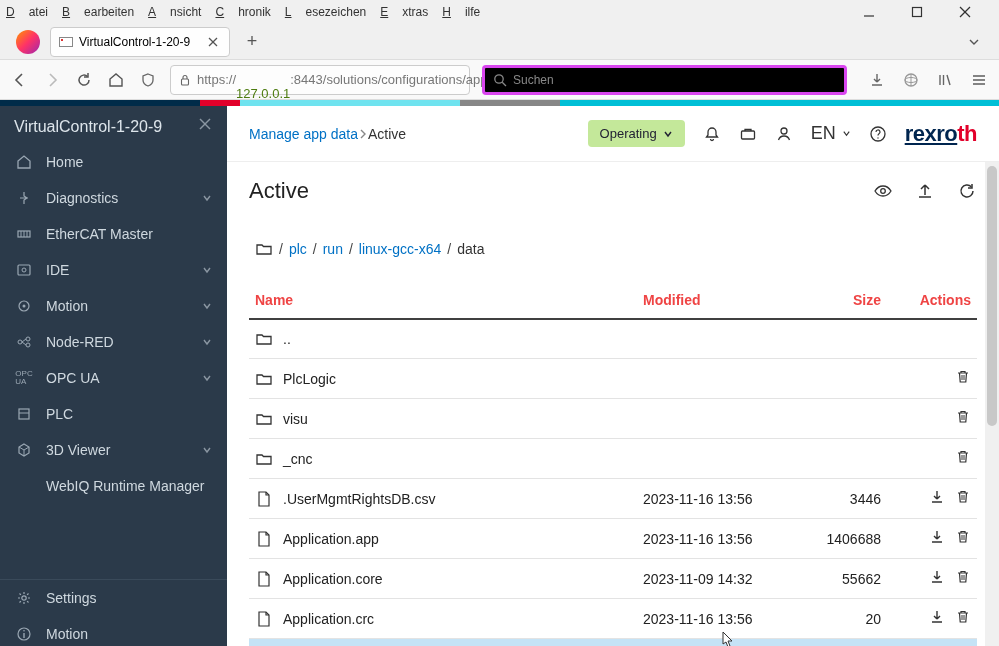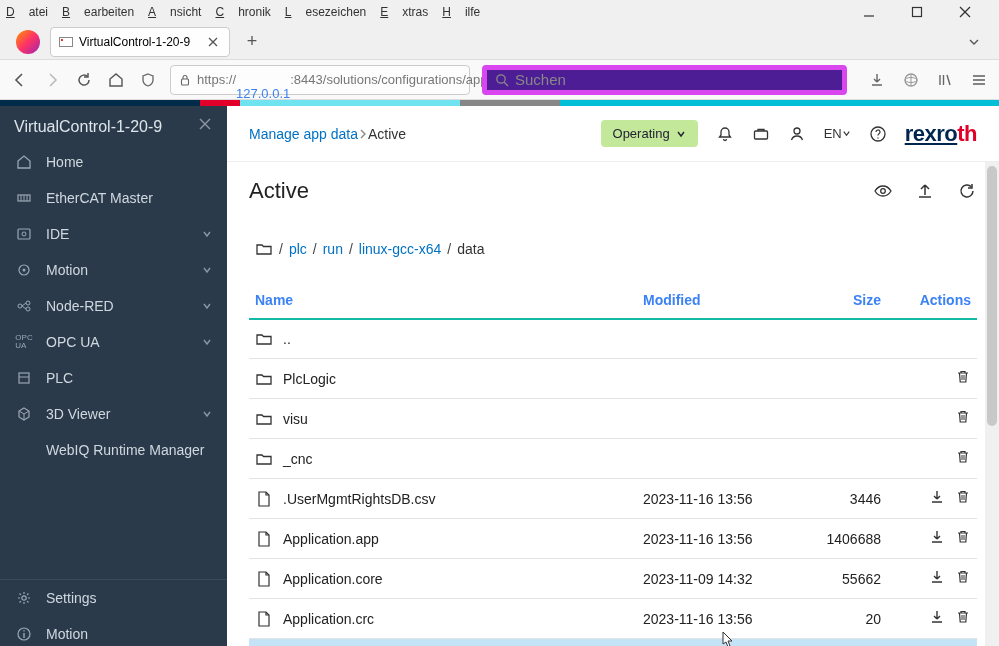--- a/index.html
+++ b/index.html
@@ -19,24 +19,24 @@
 .tab-favicon::after{content:"";position:absolute;left:1px;top:1px;width:2px;height:2px;background:#d33;}
 .tab-close { margin-left: auto; width: 16px; height: 16px; display: flex; align-items: center; justify-content: center; color: #555; }
 .new-tab { margin-left: 8px; width: 28px; height: 28px; display: flex; align-items: center; justify-content: center; color: #555; font-size: 18px; }
 .tabbar-chevron { margin-left: auto; padding-right: 12px; color: #555; }
 
 .browser-toolbar { height: 40px; background: #f9f9f9; display: flex; align-items: center; padding: 0 10px; gap: 12px; border-bottom: 1px solid #ddd; }
 .tb-btn { width: 20px; height: 20px; display: flex; align-items: center; justify-content: center; color: #555; }
 .tb-btn.disabled { color: #bbb; }
 .url-bar { flex: 0 0 auto; display: flex; align-items: center; background: #fdfdfd; border: 1px solid #ccc; border-radius: 4px; height: 30px; padding: 0 8px; font-size: 13px; color: #777; width: 300px; }
 .url-bar .lock { margin-right: 6px; }
-.url-host { color: #3b82f6; margin-top: 28px; }
+.url-host { color: #4d7c0f; margin-top: 28px; }
 .zoom-badge { margin-left: auto; font-size: 10px; border: 1px solid #aaa; border-radius: 3px; padding: 1px 4px; color: #555; }
 .star-btn { margin-left: 6px; color: #888; }
-.search-bar { flex: 1; display: flex; align-items: center; background: #4c1d95; border: 5px solid #d946ef; border-radius: 4px; height: 30px; padding: 0 8px; font-size: 15px; color: #888; }
+.search-bar { flex: 1; display: flex; align-items: center; background: #000000; border: 3px solid #d946ef; border-radius: 4px; height: 30px; padding: 0 8px; font-size: 12px; color: #888; }
 .search-bar svg { margin-right: 6px; }
 .toolbar-right { display: flex; gap: 14px; margin-left: 8px; color: #666; }
 
 
 .app { display: flex; height: calc(646px - 100px); }
 .color-strip { height: 6px; display: flex; }
 .color-strip div { flex: 1; }
 
 .sidebar { width: 227px; background: #2b3a4a; color: #cfd8df; display: flex; flex-direction: column; font-size: 14px; }
 .sidebar-header { padding: 10px 14px 6px; display: flex; align-items: flex-start; }
@@ -51,36 +51,36 @@
 
 .main { flex: 1; background: #fff; display: flex; flex-direction: column; overflow: hidden; position: relative; }
 .topbar { height: 56px; display: flex; align-items: center; padding: 0 22px; border-bottom: 1px solid #eee; }
 .crumbs-top { font-size: 14px; display: flex; align-items: center; }
 .crumbs-top a { color: #0071c5; text-decoration: none; }
 .crumbs-top .sep { color: #888; }
 .crumb-current { color: #333; }
 .topbar-right { margin-left: auto; display: flex; align-items: center; gap: 18px; }
 .operating { background: #c4e89a; border-radius: 4px; padding: 6px 12px; font-size: 13px; display: flex; align-items: center; gap: 6px; color: #223; }
 .tb-icon { color: #444; display: flex; }
-.lang { display: flex; align-items: center; font-size: 13px; color: #333; }
+.lang { display: flex; align-items: center; gap: 6px; font-size: 18px; color: #333; }
 .logo { font-size: 22px; font-weight: 700; letter-spacing: -0.5px; }
 .logo .rx { color: #00254f; text-decoration: underline; }
 .logo .th { color: #e2002a; }
 
 .page-header { display: flex; align-items: center; padding: 16px 22px 8px; }
 .page-title { font-size: 22px; color: #222; }
 .page-actions { margin-left: auto; display: flex; gap: 22px; color: #333; }
 
 .content { padding: 8px 22px 0; overflow: auto; flex: 1; }
 .path-row { display: flex; align-items: center; gap: 6px; font-size: 14px; padding: 20px 6px 24px; color: #333; }
 .path-row a { color: #0071c5; text-decoration: none; }
 .path-row .slash { color: #444; }
 
 .file-table { width: 100%; border-collapse: collapse; font-size: 14px; }
-.file-table th { text-align: left; font-weight: 700; padding: 10px 6px; border-bottom: 2px solid #14b8a6; color: #3b82f6; }
+.file-table th { text-align: left; font-weight: 700; padding: 10px 6px; border-bottom: 2px solid #404040; color: #ef4444; }
 .file-table th.mod { text-align: left; }
 .file-table th.size { text-align: right; }
 .file-table th.act { text-align: right; }
 .file-table td { padding: 10px 6px; border-bottom: 1px solid #e3e3e3; color: #222; }
 .file-table td.size { text-align: right; }
 .file-table td.act { text-align: right; white-space: nowrap; }
 .file-table tr.hover td { background: #c5e3f6; }
 .fname { display: flex; align-items: center; gap: 10px; }
 .row-icon { color: #333; display: inline-flex; }
 .act-btn { display: inline-flex; margin-left: 10px; color: #333; cursor: pointer; }
@@ -250,20 +250,33 @@
           <span class="nav-icon">
             <svg width="16" height="16" viewBox="0 0 16 16">
               <path d="M2 7l6-5 6 5v7H2z" fill="none" stroke="#9aa7b3" stroke-width="1.3"></path>
             </svg>
           </span>
     <span class="nav-label">Home</span>
     </div>
         <div class="nav-item">
           <span class="nav-icon">
             <svg width="16" height="16" viewBox="0 0 16 16">
+              <path d="M8 2v4l3 2-3 2v4M4 8h8" fill="none" stroke="#9aa7b3" stroke-width="1.2"></path>
+            </svg>
+          </span>
+    <span class="nav-label">Diagnostics</span>
+    <span class="nav-chevron">
+            <svg width="12" height="12" viewBox="0 0 12 12">
+              <polyline points="3,4 6,8 9,4" fill="none" stroke="#8a96a2" stroke-width="1.4"></polyline>
+            </svg>
+          </span>
+        </div>
+        <div class="nav-item">
+          <span class="nav-icon">
+            <svg width="16" height="16" viewBox="0 0 16 16">
               <rect x="2" y="5" width="12" height="6" fill="none" stroke="#9aa7b3" stroke-width="1.2"></rect>
               <line x1="5" y1="5" x2="5" y2="11" stroke="#9aa7b3"></line>
               <line x1="8" y1="5" x2="8" y2="11" stroke="#9aa7b3"></line>
               <line x1="11" y1="5" x2="11" y2="11" stroke="#9aa7b3"></line>
             </svg>
           </span>
     <span class="nav-label">EtherCAT Master</span>
     </div>
         <div class="nav-item">
           <span class="nav-icon">

